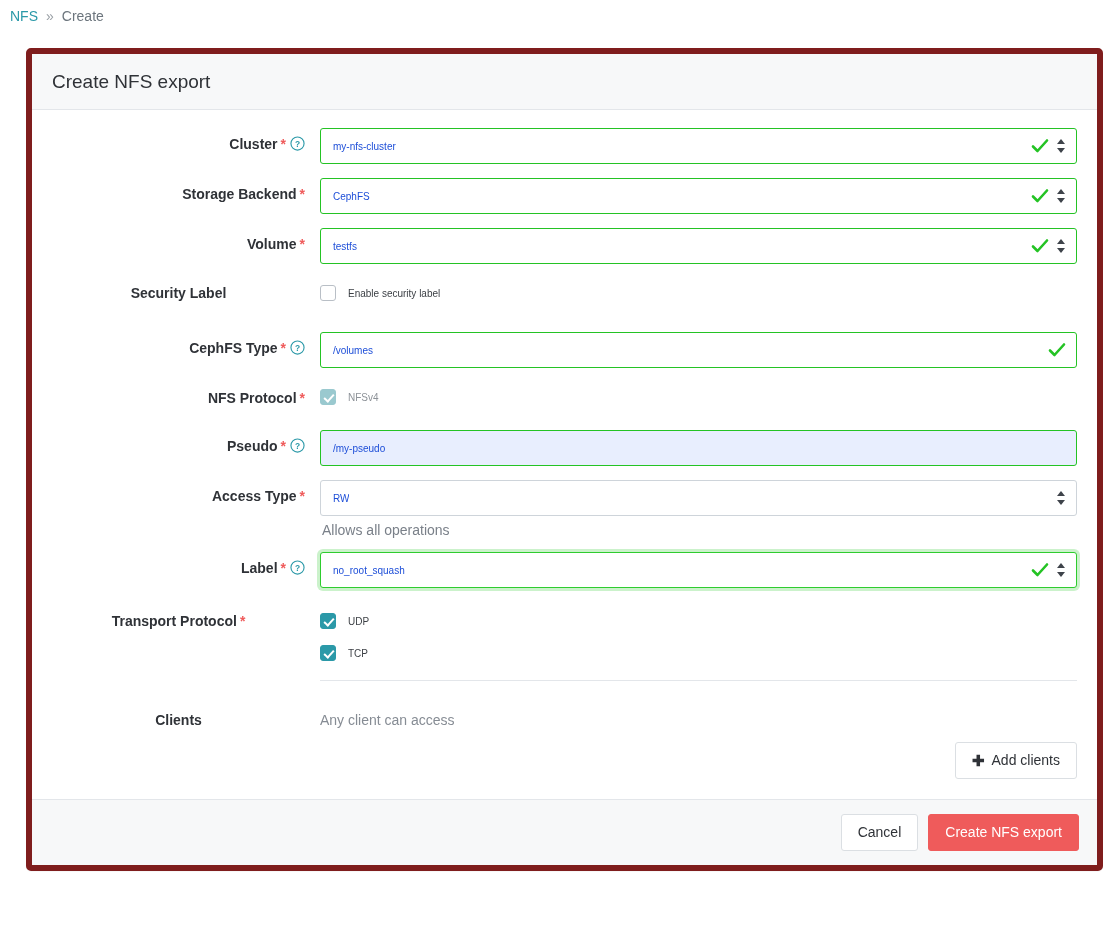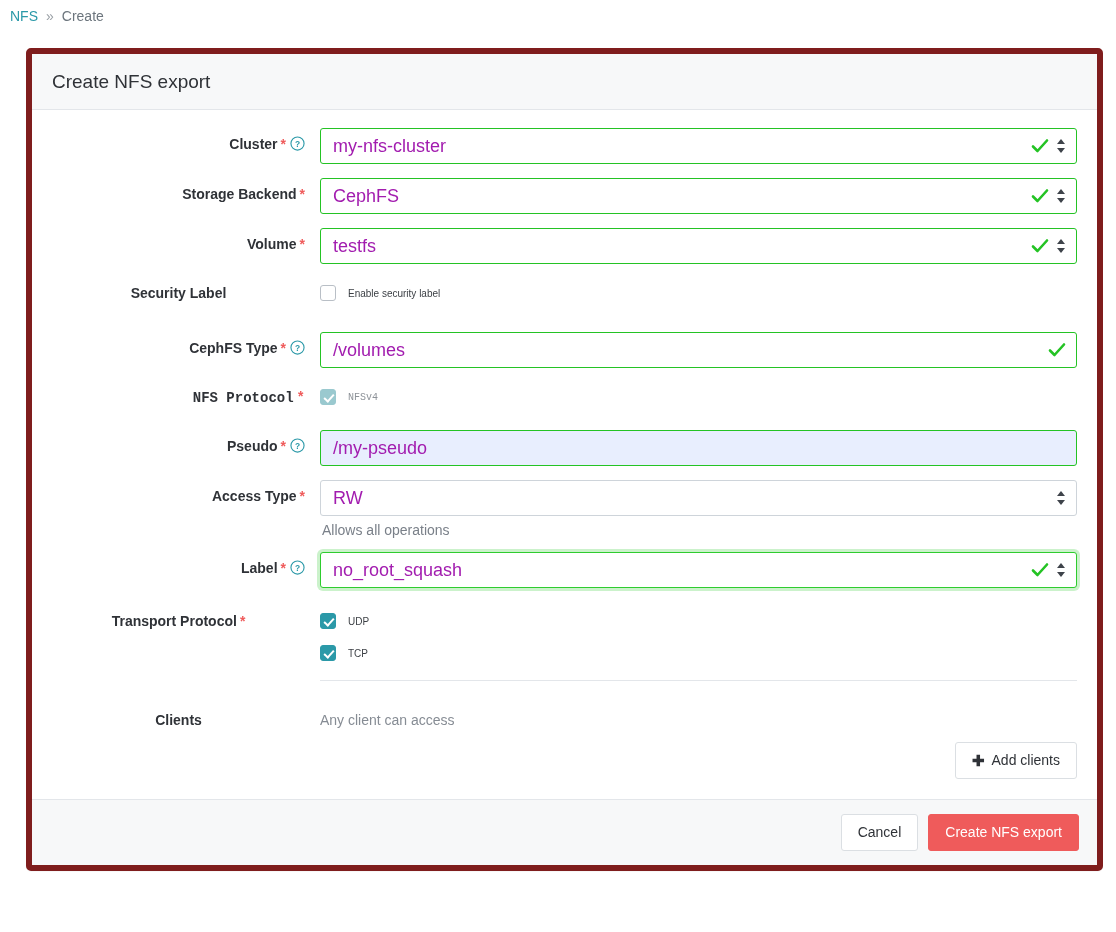--- a/index.html
+++ b/index.html
@@ -99,22 +99,22 @@
 
   
   .field {
     width: 100%;
     height: 36px;
     border: 1px solid #ced4da;
     border-radius: 3px;
     background: #ffffff;
     padding: 0 40px 0 12px;
     font-family: "Liberation Sans", sans-serif;
-    font-size: 18px;
-    color: #a21caf;
+    font-size: 10px;
+    color: #1d4ed8;
     display: flex;
     align-items: center;
     position: relative;
   }
   .field .val { white-space: nowrap; overflow: hidden; text-overflow: ellipsis; }
   .field.valid { border: 1px solid #24c324; }
   .field.focused {
     border: 1px solid #2ecc2e;
     box-shadow: 0 0 0 3px rgba(46,204,46,.25);
   }
@@ -321,21 +321,21 @@
           <span class="val">/volumes</span>
           <span class="adorn">
             <span class="check-mark"><svg width="18" height="18" viewBox="0 0 18 18">
                   <path d="M2 9.5 L6.5 14 L16 3.5" fill="none" stroke="#24c324" stroke-width="2.6" stroke-linecap="round" stroke-linejoin="round"></path>
                 </svg></span>
           </span>
         </div>
       </div>
     </div>
 
-    <div class="row" style="margin-bottom:16px;font-family:Liberation Mono, monospace;">
+    <div class="row" style="margin-bottom:16px;">
       <div class="label-col">
         <span>NFS Protocol</span><span class="req">*</span>
       </div>
       <div class="ctrl-col">
         <div class="cb-line">
           <span class="cbox disabled"></span>
           <span class="cb-label muted">NFSv4</span>
         </div>
       </div>
     </div>

